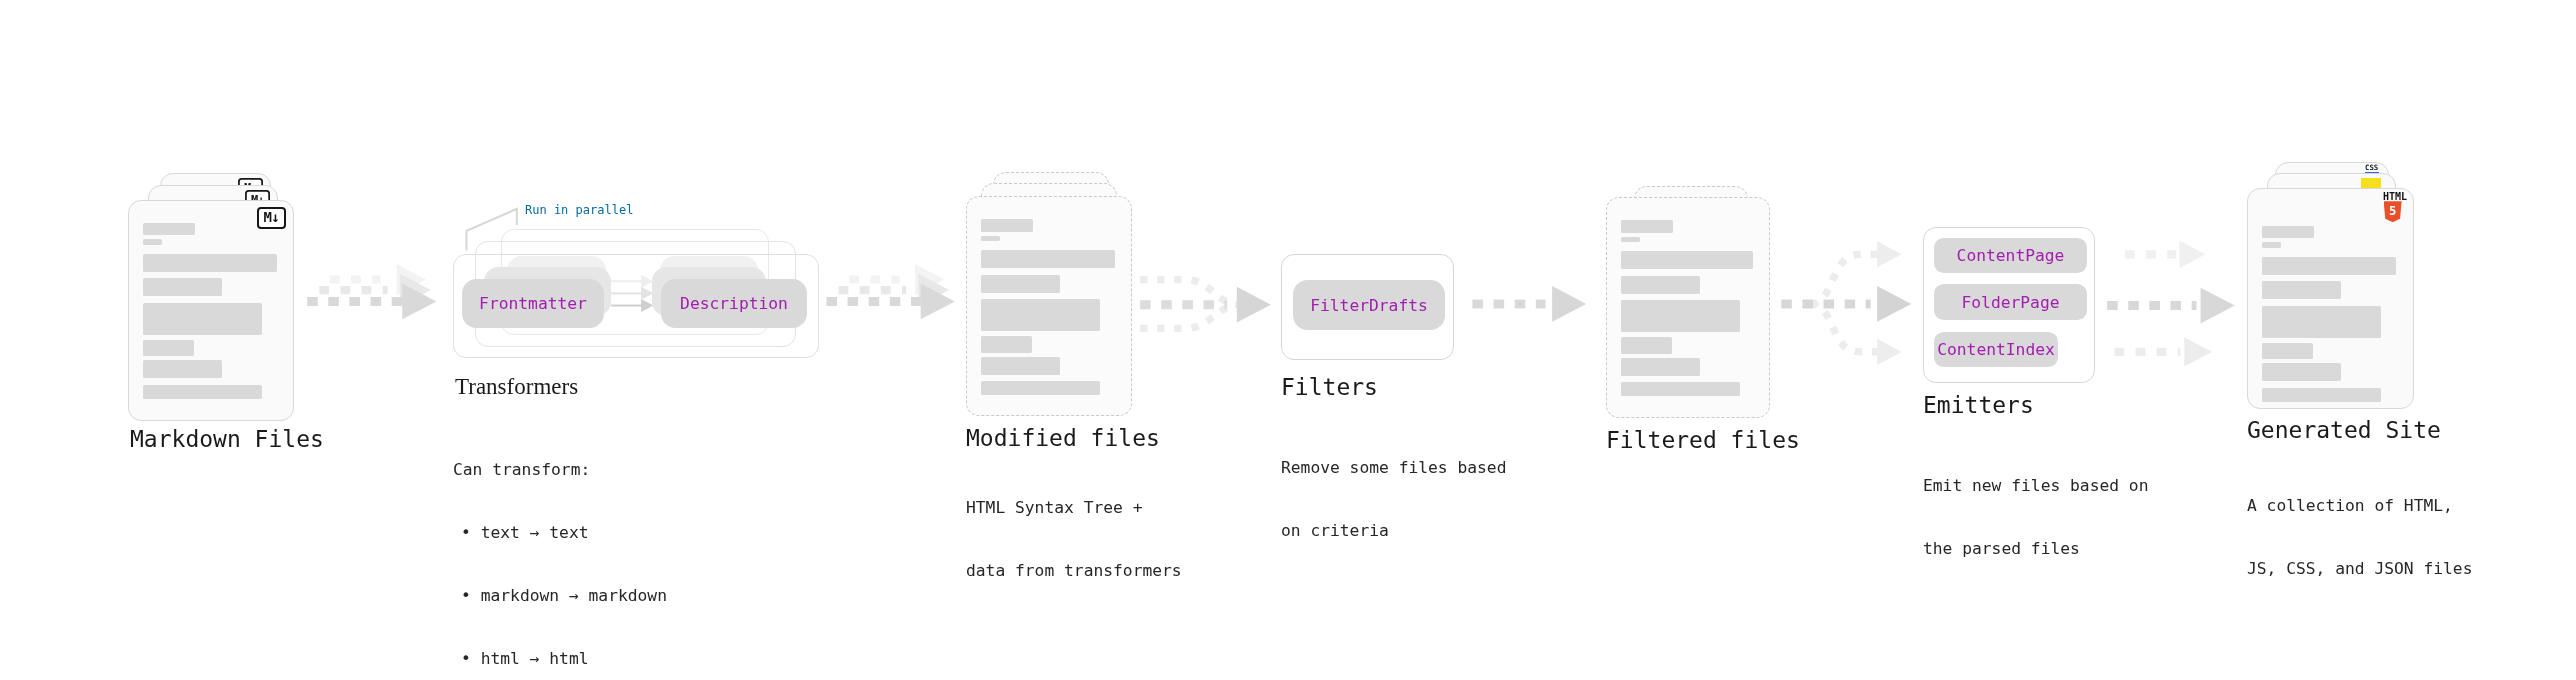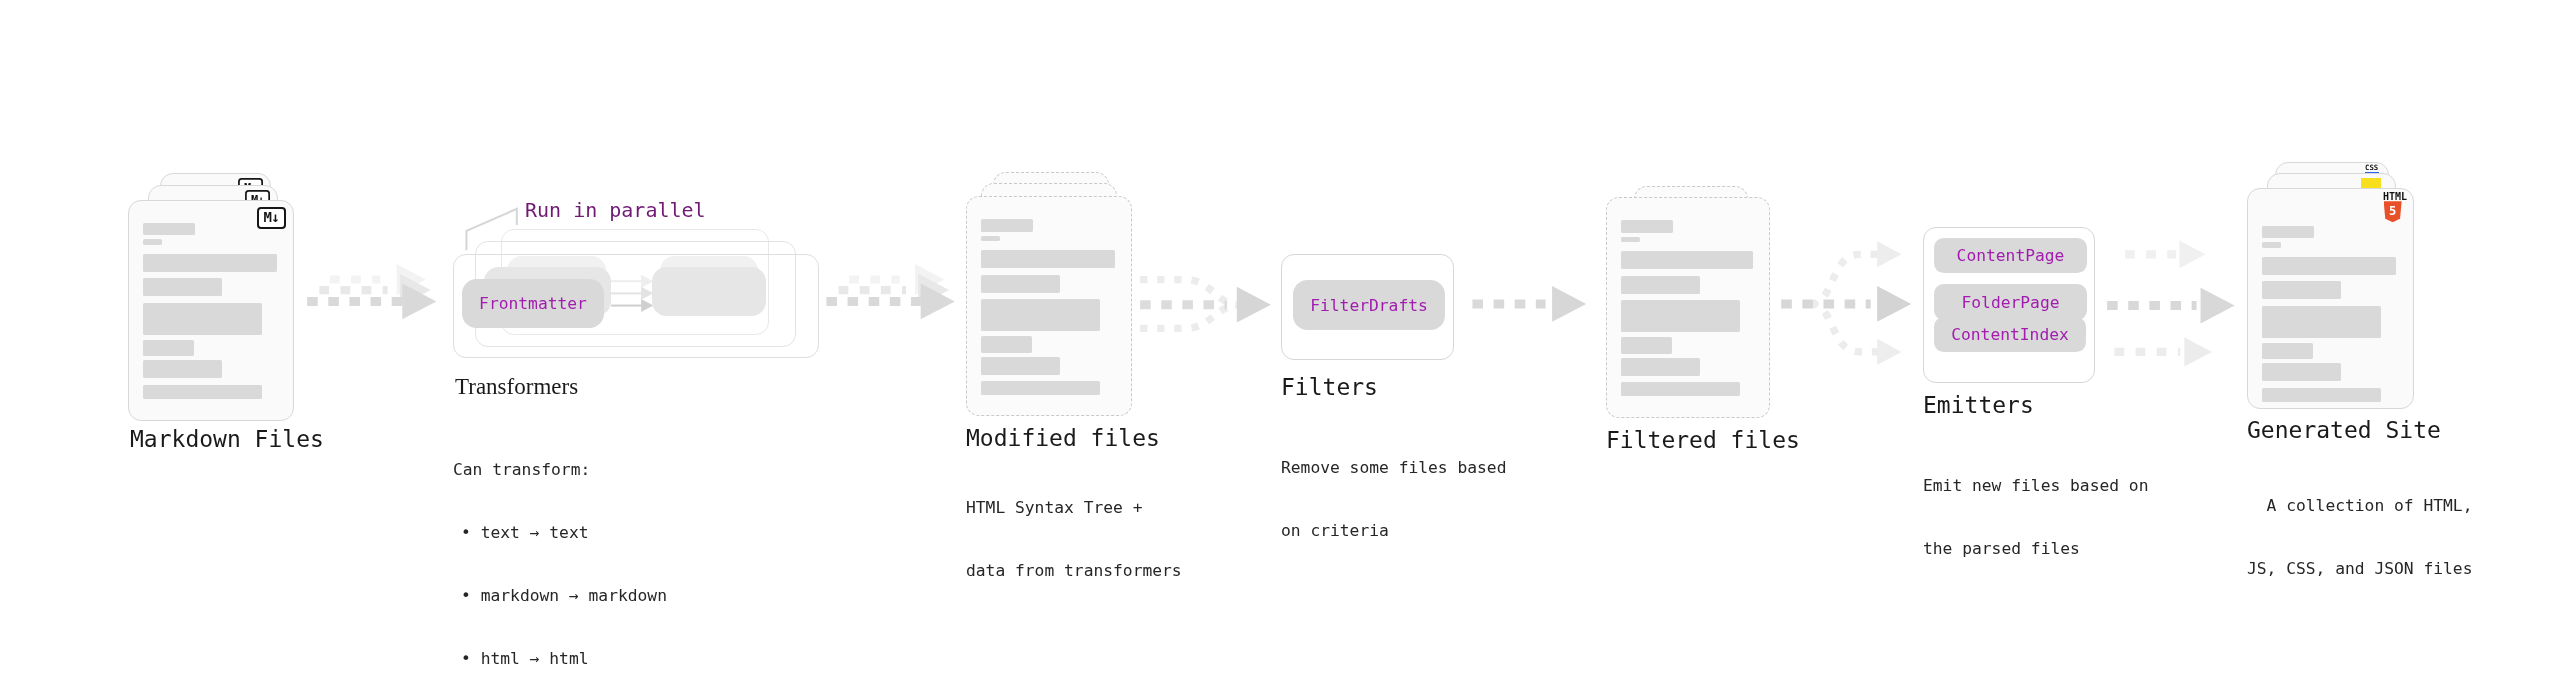--- a/index.html
+++ b/index.html
@@ -71,21 +71,21 @@
   }
   
   .stage-title{
     position:absolute;color:#1a1a1a;font-size:23px;line-height:24.4px;white-space:pre;
   }
   .stage-desc{
     position:absolute;color:#262626;font-size:16.3px;line-height:21px;white-space:pre;
   }
   .stage-desc .indent{padding-left:8.1px;}
   .annotation{
-    position:absolute;color:#701a75;font-size:20px;line-height:16.3px;white-space:pre;
+    position:absolute;color:#0369a1;font-size:12px;line-height:16.3px;white-space:pre;
   }
   svg.overlay{position:absolute;left:0;top:0;pointer-events:none;}
 </style>
 </head>
 <body>
 
 <div id="canvas">
 
   <svg class="overlay" width="2576" height="681" viewBox="0 0 3170 838">
 
@@ -199,20 +199,21 @@
   <div class="tbox back" style="left:501px;top:229px;width:268px;height:106px;"></div>
   <div class="tbox mid" style="left:475px;top:241px;width:321px;height:106px;"></div>
   <div class="tbox" style="left:453px;top:254px;width:366px;height:104px;"></div>
 
   <div class="pill ghost2" style="left:507px;top:256px;width:99px;height:47px;"></div>
   <div class="pill ghost1" style="left:484px;top:267px;width:127px;height:49px;"></div>
   <div class="pill" style="left:462px;top:279px;width:142px;height:49px;">Frontmatter</div>
 
   <div class="pill ghost2" style="left:660px;top:256px;width:98px;height:47px;"></div>
   <div class="pill ghost1" style="left:652px;top:267px;width:114px;height:49px;"></div>
+  <div class="pill" style="left:661px;top:279px;width:146px;height:49px;">Description</div>
 
   <div class="annotation" style="left:525px;top:202px;">Run in parallel</div>
 
   <div class="stage-title" style="left:455px;top:375px;font-family:Liberation Serif, serif;">Transformers</div>
   <div class="stage-desc" style="left:453px;top:417px;">
     <div>Can transform:</div>
     <div class="indent">• text → text</div>
     <div class="indent">• markdown → markdown</div>
     <div class="indent">• html → html</div>
   </div>
@@ -260,21 +261,21 @@
         <div class="bar" style="width:79px;height:18px;margin-bottom:6.5px;"></div>
         <div class="bar" style="width:119px;height:14px;"></div>
       </div>
     </div>
   </div>
   <div class="stage-title" style="left:1606px;top:428px;">Filtered files</div>
 
   <div class="container-box" style="left:1923px;top:227px;width:172px;height:156px;"></div>
   <div class="pill small-r" style="left:1934px;top:238px;width:153px;height:35px;">ContentPage</div>
   <div class="pill small-r" style="left:1934px;top:284px;width:153px;height:36px;">FolderPage</div>
-  <div class="pill small-r" style="left:1934px;top:317px;width:152px;height:35px;">ContentIndex</div>
+  <div class="pill small-r" style="left:1934px;top:332px;width:124px;height:35px;">ContentIndex</div>
   <div class="stage-title" style="left:1923px;top:393px;">Emitters</div>
   <div class="stage-desc" style="left:1923px;top:433px;">
     <div>Emit new files based on</div>
     <div>the parsed files</div>
   </div>
 
   <div class="stack" style="left:2247px;top:162px;width:190px;height:247px;">
     <div class="file-card" style="left:28.4px;top:0;width:114px;height:211px;">
       <div class="css-badge">
         <div class="css-txt">CSS</div>
@@ -297,19 +298,19 @@
         <div class="bar" style="width:134px;height:18px;margin-bottom:6.5px;"></div>
         <div class="bar" style="width:79px;height:18px;margin-bottom:6.5px;"></div>
         <div class="bar" style="width:119px;height:32px;margin-bottom:4.9px;"></div>
         <div class="bar" style="width:51px;height:16.3px;margin-bottom:4.1px;"></div>
         <div class="bar" style="width:79px;height:18px;margin-bottom:6.5px;"></div>
         <div class="bar" style="width:119px;height:14px;"></div>
       </div>
     </div>
   </div>
   <div class="stage-title" style="left:2247px;top:418px;">Generated Site</div>
-  <div class="stage-desc" style="left:2247px;top:453px;text-align:right;">
+  <div class="stage-desc" style="left:2247px;top:453px;">
     <div>A collection of HTML,</div>
     <div>JS, CSS, and JSON files</div>
   </div>
 
 </div>
 
 
 </body></html>

